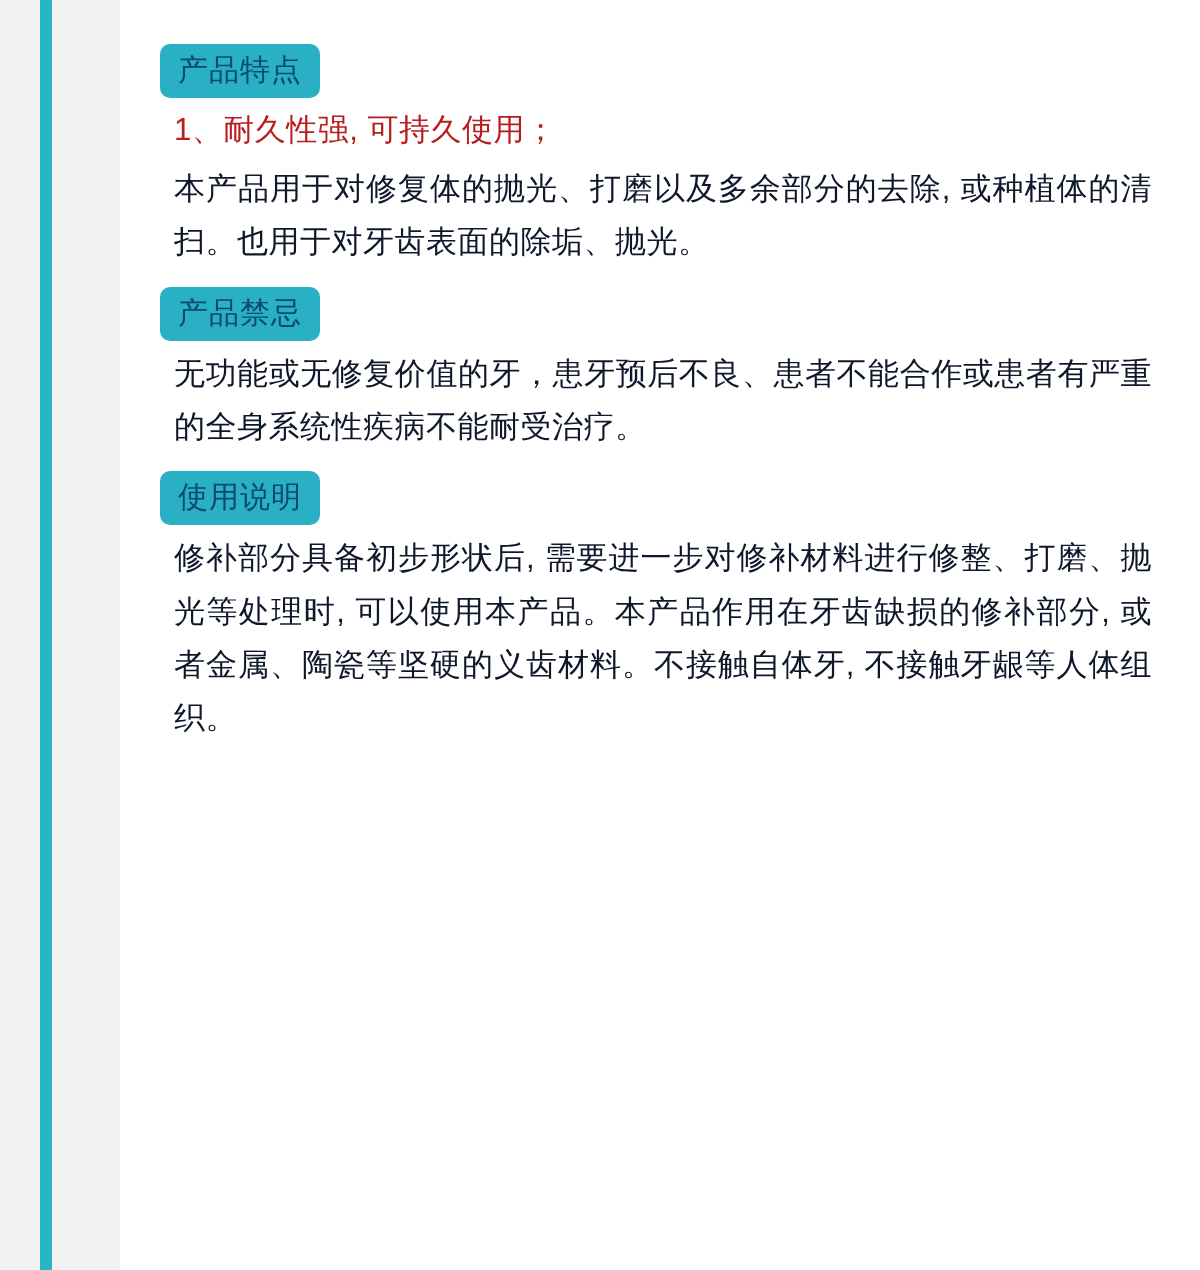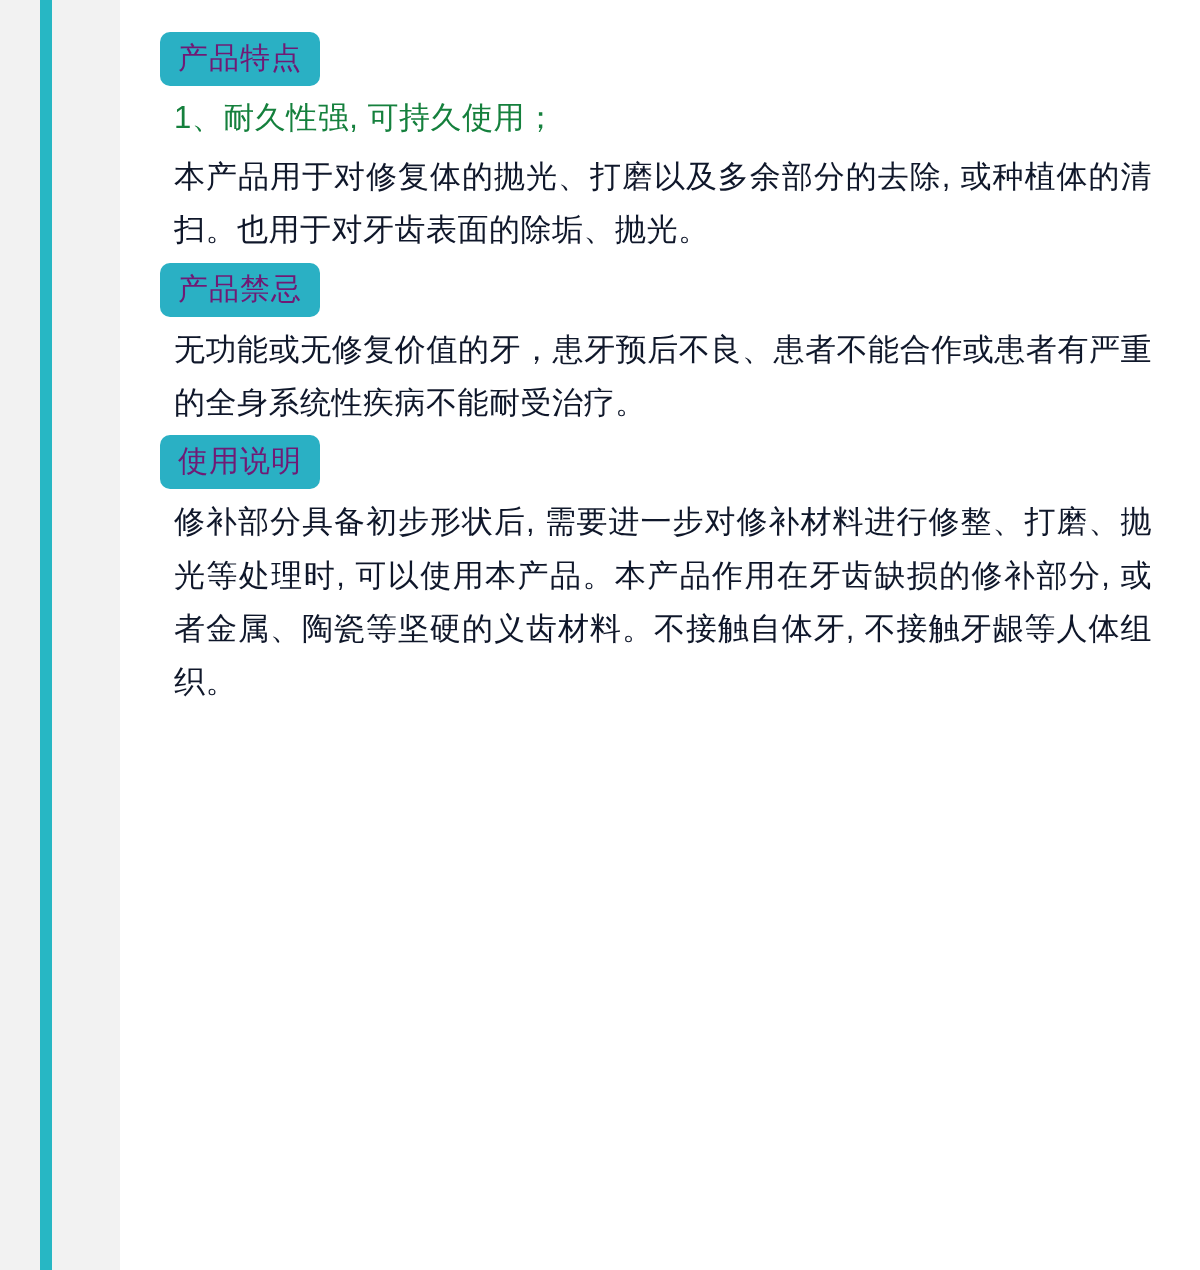--- a/index.html
+++ b/index.html
@@ -54,46 +54,46 @@
     background: #ffffff;
     padding: 32px 42px 0 30px;
     box-sizing: border-box;
   }
   .section {
     margin-bottom: 6px;
   }
   .tag {
     display: inline-block;
     background: #2ab0c4;
-    color: #701a75;
+    color: #0c4a6e;
     font-size: 30px;
     line-height: 1;
     padding: 11px 18px 13px 18px;
     border-radius: 10px;
     letter-spacing: 1px;
-    margin: 0 0 6px 10px;
+    margin: 12px 0 6px 10px;
     font-weight: 500;
   }
   .body-text {
     color: #0f172a;
     font-size: 31px;
     line-height: 1.72;
     letter-spacing: 0.5px;
     margin: 0 0 4px 0;
     padding-left: 24px;
     padding-right: 6px;
     text-align: justify;
     text-justify: inter-character;
     font-weight: 400;
   }
   .body-text.nojust {
     text-align: left;
   }
   .list-line {
-    color: #15803d;
+    color: #b91c1c;
     font-size: 31px;
     line-height: 1.68;
     letter-spacing: 0.5px;
     padding-left: 24px;
     padding-right: 6px;
     margin: 0;
     text-align: justify;
     text-justify: inter-character;
   }
 </style>

